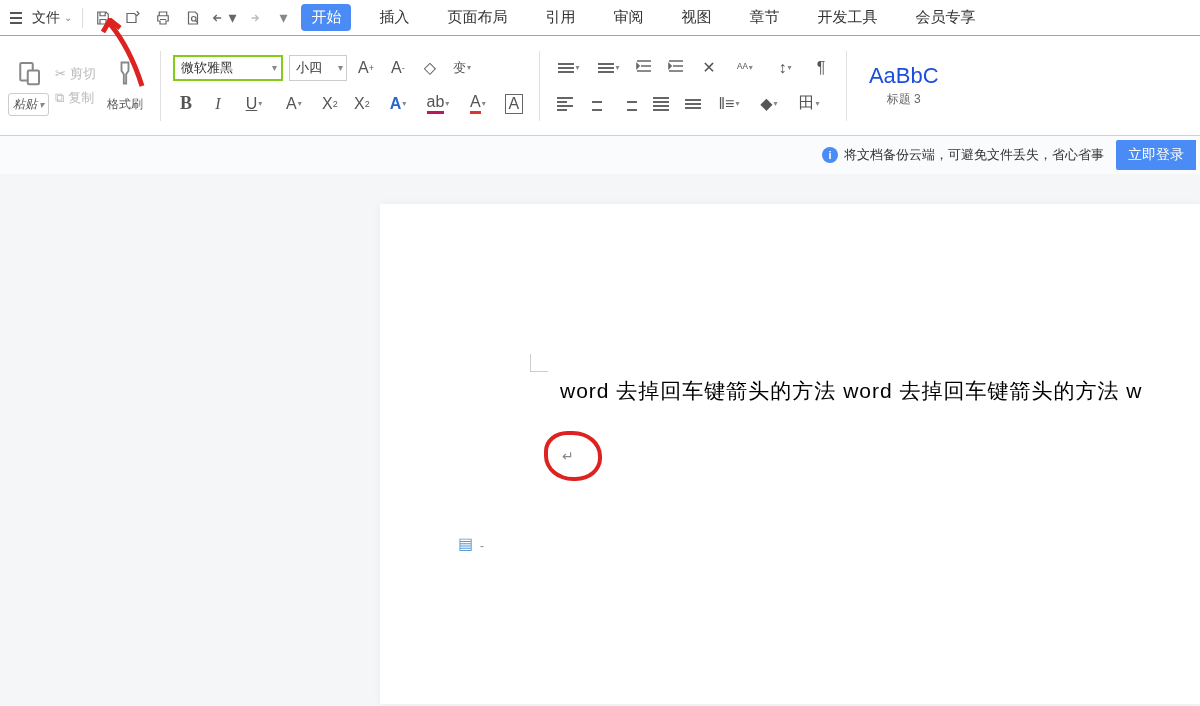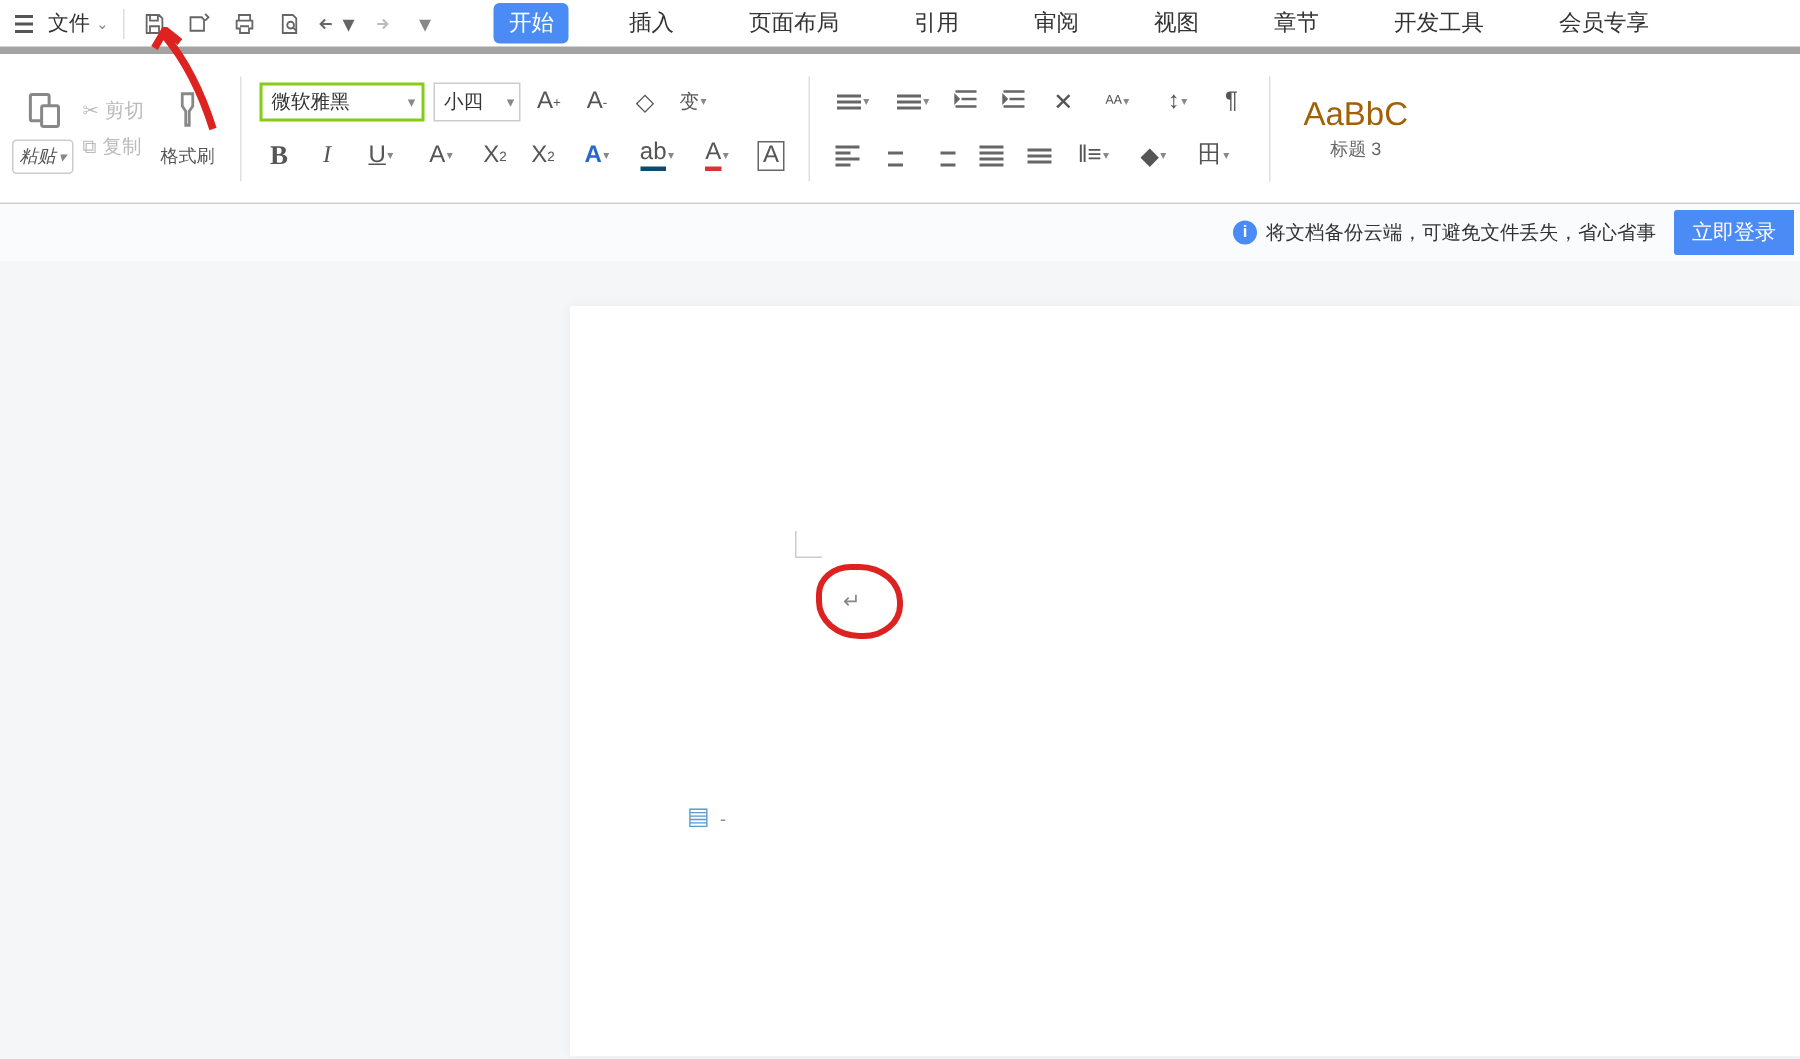--- a/index.html
+++ b/index.html
@@ -1,25 +1,25 @@
 <!DOCTYPE html>
 <html><head>
   <meta charset="utf-8">
   <style>
     * { box-sizing: border-box; margin: 0; padding: 0; }
     body { font-family: "Microsoft YaHei", sans-serif; background: #fff; width: 1200px; height: 706px; overflow: hidden; position: relative; }
     
-    .title-bar { height: 36px; background: #fff; display: flex; align-items: center; padding: 0 6px; border-bottom: 5px solid #a3a3a3; gap: 2px; }
+    .title-bar { height: 36px; background: #fff; display: flex; align-items: center; padding: 0 6px; border-bottom: 1px solid #a3a3a3; gap: 2px; }
     .menu-icon { width: 20px; display: flex; flex-direction: column; gap: 3px; padding: 4px; cursor: pointer; }
     .menu-icon span { height: 2px; background: #555; }
     .file-label { font-size: 14px; color: #333; padding: 2px 4px; display: flex; align-items: center; gap: 4px; }
     .chev { font-size: 10px; color: #888; }
     .tb-icon { width: 28px; height: 28px; display: inline-flex; align-items: center; justify-content: center; color: #666; font-size: 16px; cursor: pointer; }
     .tb-sep { width: 1px; height: 20px; background: #ddd; margin: 0 4px; }
-    .tabs { display: flex; gap: 30px; margin-left: 30px; align-items: center; height: 100%; }
+    .tabs { display: flex; gap: 18px; margin-left: 2px; align-items: center; height: 100%; }
     .tab { font-size: 15px; color: #333; padding: 4px 10px; cursor: pointer; border-radius: 4px; }
     .tab.active { background: #4a8bf5; color: #fff; }
     
     .ribbon { height: 100px; background: #fff; border-bottom: 1px solid #d0d0d0; display: flex; align-items: center; padding: 4px 8px; gap: 6px; }
     .rb-group { display: flex; flex-direction: column; align-items: center; gap: 2px; }
     .rb-big-icon { width: 36px; height: 36px; display: flex; align-items: center; justify-content: center; font-size: 24px; color: #666; }
     .rb-label { font-size: 12px; color: #555; padding: 2px 4px; border: 1px solid transparent; border-radius: 3px; display: flex; align-items: center; gap: 2px; }
     .rb-label.outline { border-color: #ccc; font-style: italic; }
     .rb-col { display: flex; flex-direction: column; gap: 6px; }
     .rb-item { display: flex; align-items: center; gap: 4px; font-size: 13px; color: #888; cursor: pointer; }
@@ -30,21 +30,21 @@
     .size-sel { border: 1px solid #ccc; height: 26px; font-size: 13px; padding: 2px 16px 2px 6px; min-width: 58px; position: relative; display: flex; align-items: center; color: #333; }
     .size-sel .arr { position: absolute; right: 3px; font-size: 10px; color: #888; }
     .fmt-row { display: flex; align-items: center; gap: 6px; }
     .fmt-btn { width: 26px; height: 26px; display: inline-flex; align-items: center; justify-content: center; font-size: 16px; color: #555; cursor: pointer; border-radius: 3px; }
     .fmt-btn svg { width: 18px; height: 18px; }
     .fmt-btn .sm-arr { font-size: 8px; color: #888; margin-left: 1px; }
     .fmt-btn.bold { font-weight: bold; font-family: serif; font-size: 18px; }
     .fmt-btn.italic { font-style: italic; font-family: serif; }
     .fmt-btn.wide { width: 34px; }
     .style-box { display: flex; flex-direction: column; align-items: center; gap: 2px; margin-left: 10px; }
-    .style-prev { font-size: 22px; color: #a16207; }
+    .style-prev { font-size: 22px; color: #1d4ed8; }
     .style-name { font-size: 12px; color: #666; }
     
     .notif-bar { height: 38px; background: #fafbfc; display: flex; align-items: center; justify-content: flex-end; padding: 0 4px; gap: 12px; font-size: 13px; color: #333; }
     .notif-msg { display: flex; align-items: center; gap: 6px; }
     .info-icon { width: 16px; height: 16px; border-radius: 50%; background: #4a8bf5; color: #fff; display: inline-flex; align-items: center; justify-content: center; font-size: 11px; font-weight: bold; }
     .login-btn { background: #4a8bf5; color: #fff; padding: 6px 12px; font-size: 14px; border-radius: 2px 0 0 2px; cursor: pointer; }
     
     .doc-area { position: absolute; top: 174px; left: 0; right: 0; bottom: 0; background: #f5f6f7; }
     .page { position: absolute; top: 30px; left: 380px; right: 0; background: #fff; min-height: 500px; box-shadow: 0 0 8px rgba(0,0,0,0.05); padding: 160px 20px 20px 180px; }
     .page .corner { position: absolute; top: 150px; left: 150px; width: 18px; height: 18px; border-left: 1px solid #ccc; border-bottom: 1px solid #ccc; }
@@ -182,21 +182,21 @@
           <span class="sm-arr">▾</span>
         </div>
       <div class="fmt-btn wide">A<span class="sm-arr">▾</span></div>
       <div class="fmt-btn">X<sup style="font-size:9px">2</sup></div>
       <div class="fmt-btn">X<sub style="font-size:9px">2</sub></div>
       <div class="fmt-btn wide">
           <span style="color:#2968c8;font-weight:bold">A</span>
           <span class="sm-arr">▾</span>
         </div>
       <div class="fmt-btn wide">
-          <span style="border-bottom:3px solid #0c4a6e">ab</span>
+          <span style="border-bottom:3px solid #be185d">ab</span>
           <span class="sm-arr">▾</span>
         </div>
       <div class="fmt-btn wide">
           <span style="border-bottom:3px solid #d33">A</span>
           <span class="sm-arr">▾</span>
         </div>
       <div class="fmt-btn">
           <span style="border:1px solid #666;padding:0 3px">A</span>
         </div>
     </div>
@@ -308,20 +308,21 @@
   <div class="notif-msg">
     <span class="info-icon">i</span>
     <span>将文档备份云端，可避免文件丢失，省心省事</span>
   </div>
   <div class="login-btn">立即登录</div>
 </div>
 
 <div class="doc-area">
   <div class="page">
     <div class="corner"></div>
+    <div class="doc-text">word 去掉回车键箭头的方法 word 去掉回车键箭头的方法 w</div>
     <div style="position:relative;margin-top:28px;margin-left:2px">
       <span class="para-mark">↵</span>
       <div class="red-circle" style="top:-16px;left:-18px"></div>
     </div>
     <div class="doc-icon">▤</div>
     <div class="doc-icon-dash">-</div>
   </div>
 </div>
 
 <svg class="red-arrow" width="60" height="80">

